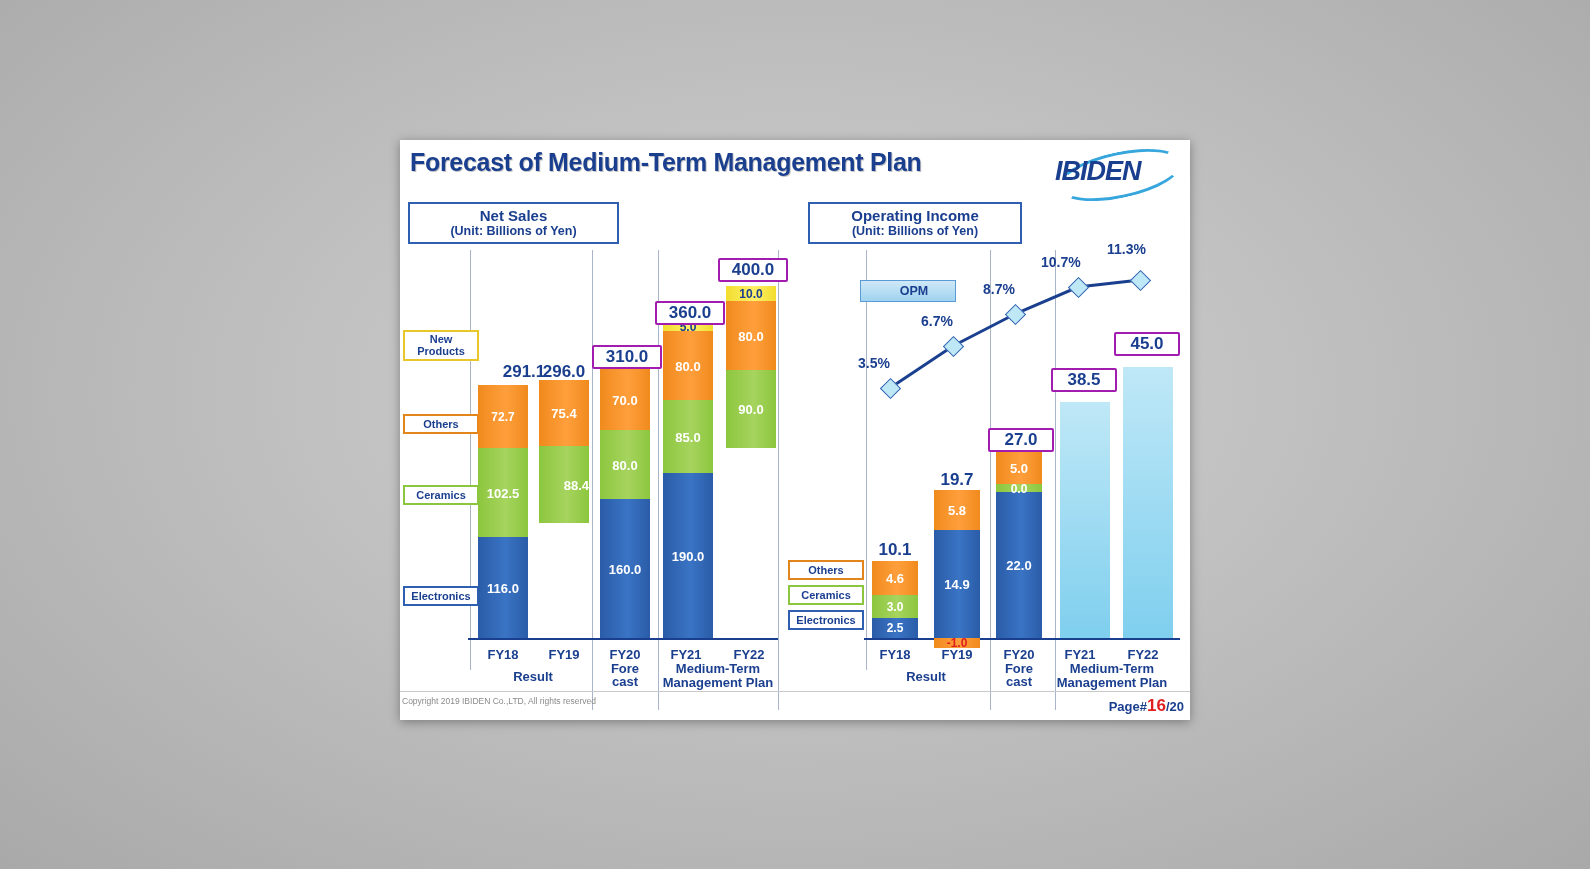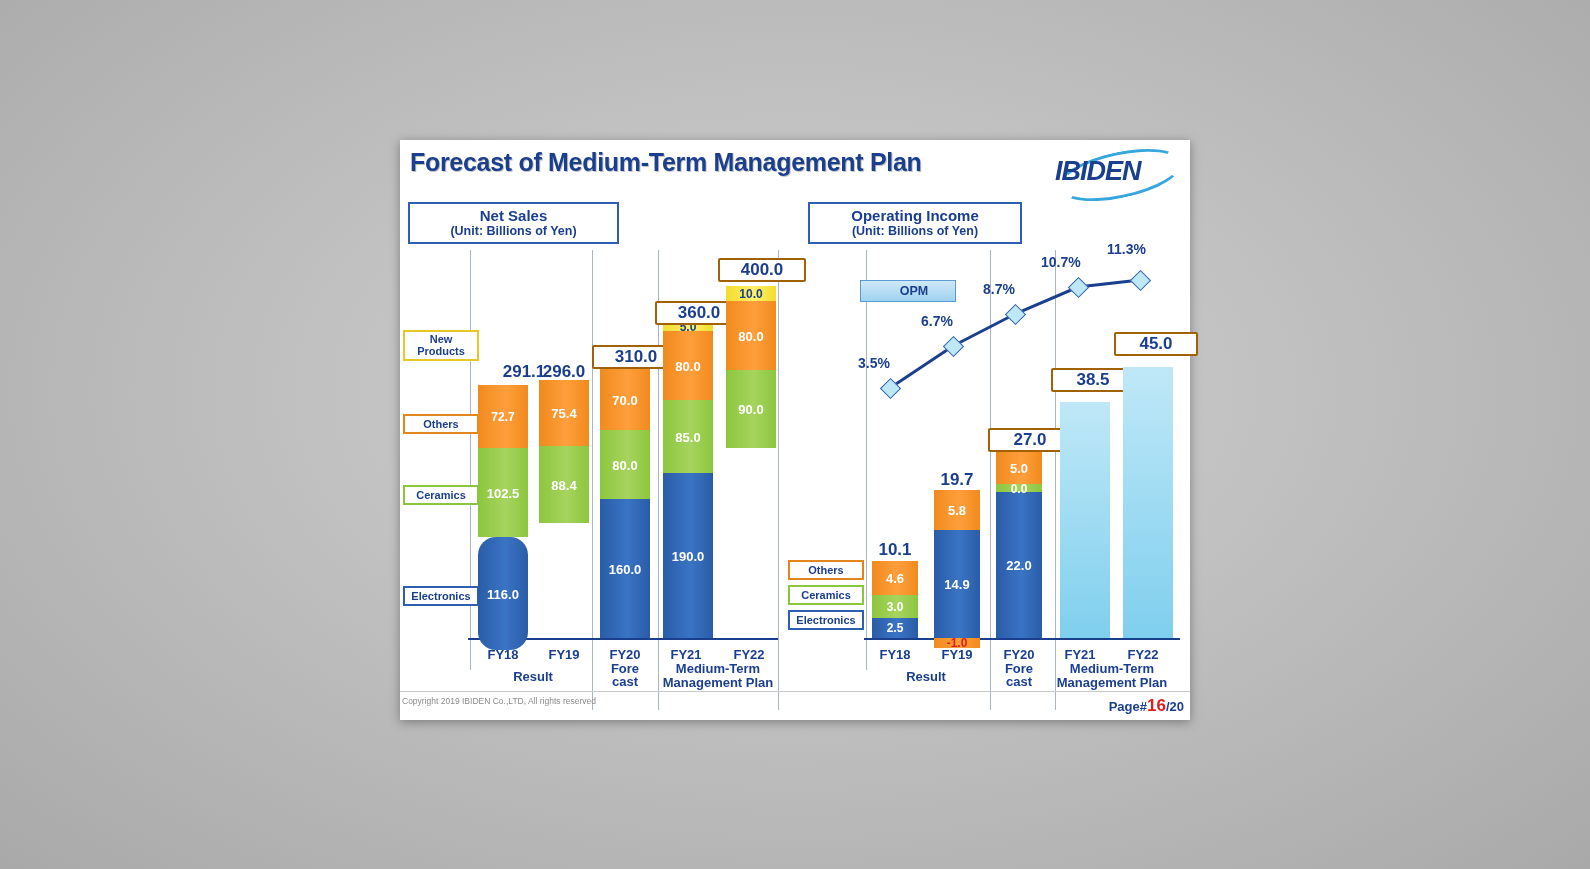--- a/index.html
+++ b/index.html
@@ -60,21 +60,21 @@
   .seg.orange{background:linear-gradient(to right,#f08a1d,#ff9f3c 55%,#f08a1d);}
   .seg.yellow{background:linear-gradient(to right,#f2dd2e,#fff06a 55%,#f2dd2e);color:#1b3f8f;}
   .seg.cyan{background:linear-gradient(to bottom,#bfe8f7,#7fcfee);}
   .seg.neg{background:linear-gradient(to right,#f08a1d,#ff9f3c 55%,#f08a1d);color:#e02020;}
   
   .tot{
     position:absolute;text-align:center;font-size:17px;font-weight:bold;color:#1b3f8f;
   }
   .totbox{
     position:absolute;text-align:center;font-size:17px;font-weight:bold;color:#1b3f8f;
-    border:2px solid #a16207;background:#fff;border-radius:2px;padding:0 11px;
+    border:2px solid #a21caf;background:#fff;border-radius:2px;padding:0 2px;
   }
   
   .xlab{position:absolute;text-align:center;font-size:13px;font-weight:bold;color:#1b3f8f;line-height:1.05;}
   .grouplab{position:absolute;text-align:center;font-size:13px;font-weight:bold;color:#1b3f8f;line-height:1.1;}
   
   .opmbox{
     position:absolute;border:1px solid #5a9bd5;background:linear-gradient(to bottom,#cfe8f7,#9fd3ef);
     text-align:center;font-size:12.5px;font-weight:bold;color:#1b3f8f;padding:3px 0;
   }
   .opmlab{position:absolute;font-size:14px;font-weight:bold;color:#1b3f8f;}
@@ -129,32 +129,32 @@
     <span>Products</span>
   </div>
   <div class="chip" style="left:3px;top:274px;width:72px;">Others</div>
   <div class="chip green" style="left:3px;top:345px;width:72px;">Ceramics</div>
   <div class="chip blue" style="left:3px;top:446px;width:72px;">Electronics</div>
 
   <div class="chip" style="left:388px;top:420px;width:72px;">Others</div>
   <div class="chip green" style="left:388px;top:445px;width:72px;">Ceramics</div>
   <div class="chip blue" style="left:388px;top:470px;width:72px;">Electronics</div>
 
-  <div class="seg blue" style="left:78px;top:397px;width:50px;height:113px;font-size:13px;border-radius:18px;">
+  <div class="seg blue" style="left:78px;top:397px;width:50px;height:101px;font-size:13px;">
     <span>116.0</span>
     </div>
   <div class="seg green" style="left:78px;top:308px;width:50px;height:89px;font-size:13px;">
     <span>102.5</span>
     </div>
   <div class="seg orange" style="left:78px;top:245px;width:50px;height:63px;font-size:12px;">
     <span>72.7</span>
     </div>
   <div class="tot" style="left:54px;top:222px;width:66px;padding-left:37px;">291.1</div>
 
-  <div class="seg green" style="left:139px;top:306px;width:50px;height:77px;font-size:13px;">
+  <div class="seg green" style="left:139px;top:306px;width:50px;height:77px;font-size:13px;text-align:right;">
     <span>88.4</span>
     </div>
   <div class="seg orange" style="left:139px;top:240px;width:50px;height:66px;font-size:13px;">
     <span>75.4</span>
     </div>
   <div class="tot" style="left:131px;top:222px;width:66px;">296.0</div>
 
   <div class="seg blue" style="left:200px;top:359px;width:50px;height:139px;font-size:13px;">
     <span>160.0</span>
     </div>

